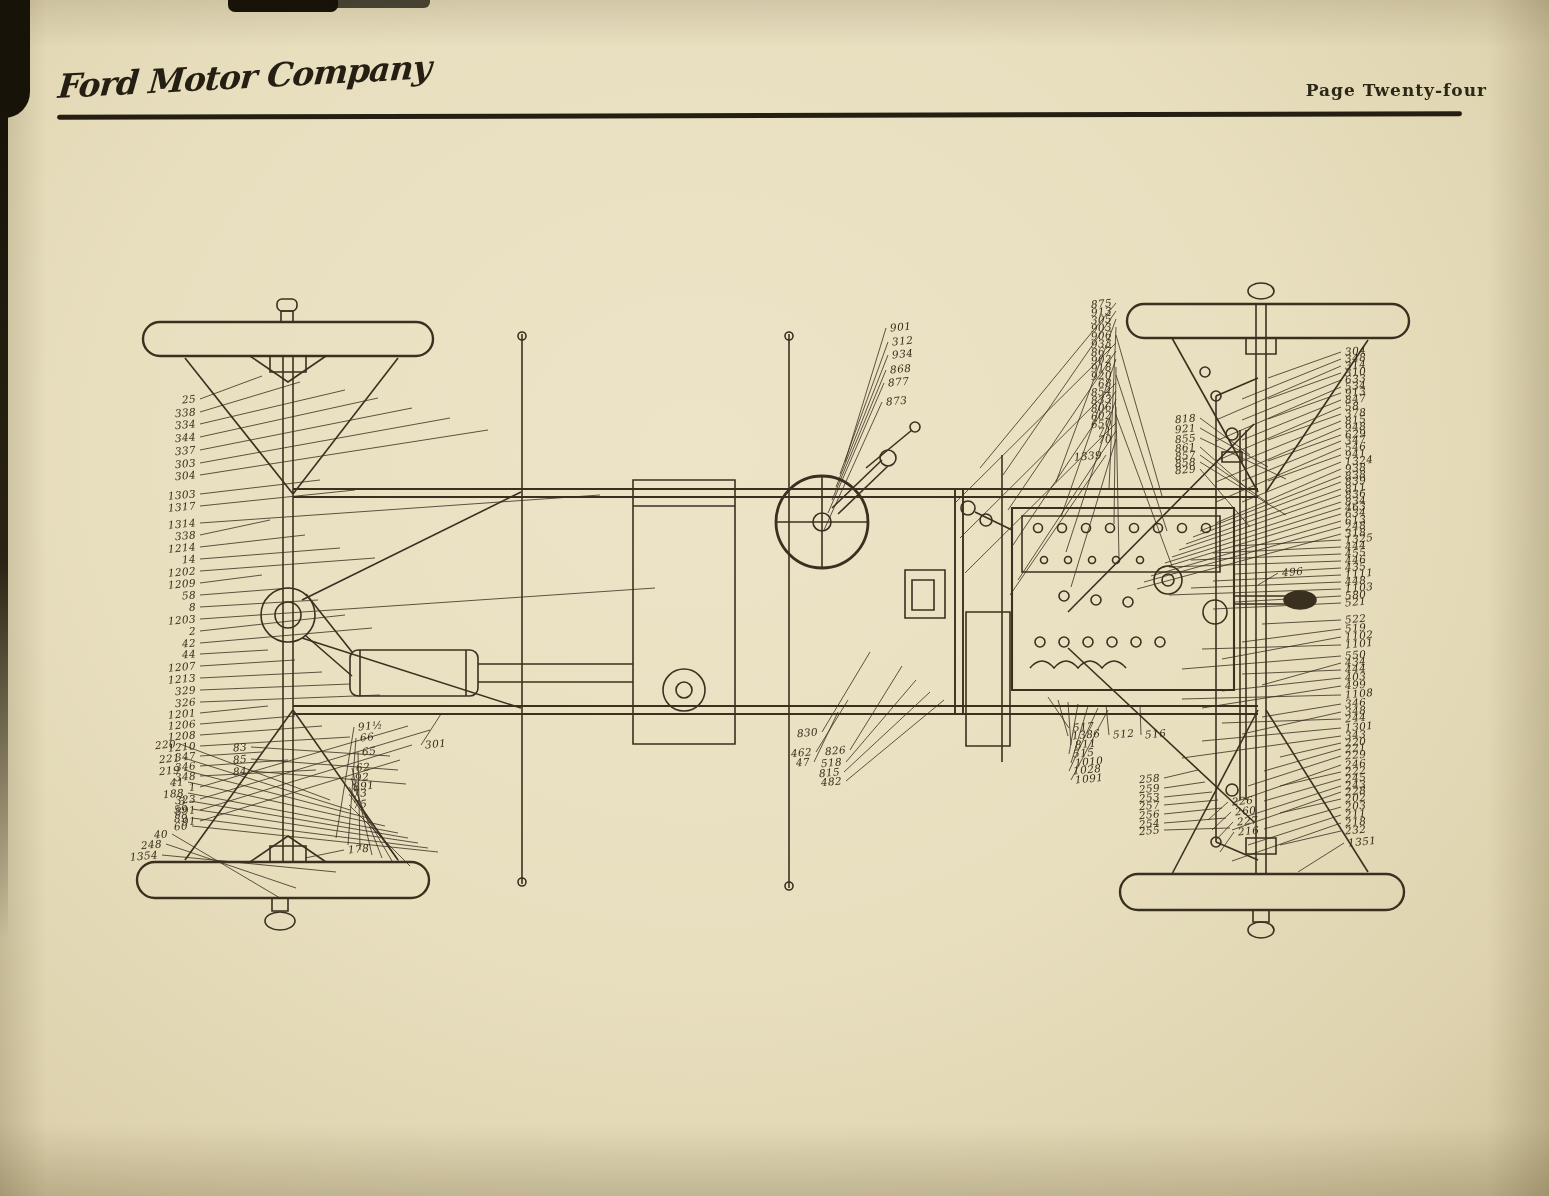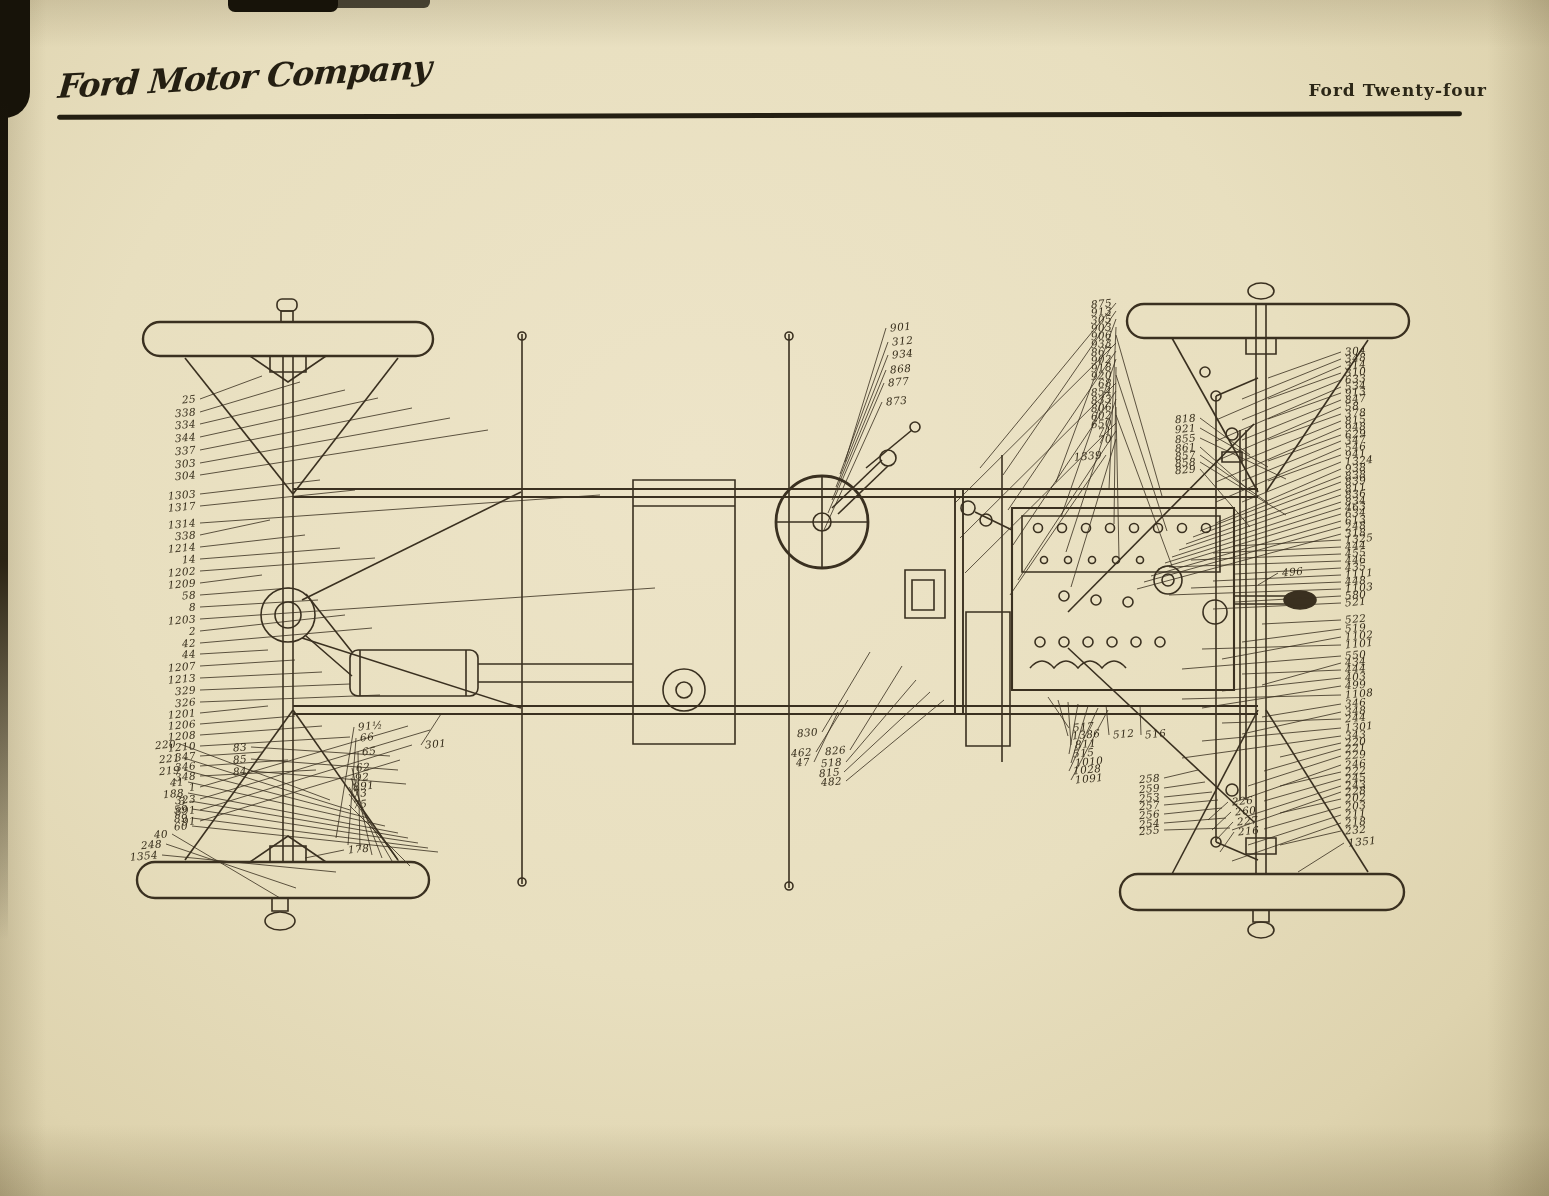--- a/index.html
+++ b/index.html
@@ -37,21 +37,21 @@
 
 <div class="page">
 
   <div class="vignette"></div>
   <div class="blob-topleft"></div>
   <div class="edge-left"></div>
   <div class="smudge-a"></div>
   <div class="smudge-b"></div>
 
   <div class="logo">Ford Motor Company</div>
-  <div class="pageno">Ford Twenty-four</div>
+  <div class="pageno">Page Twenty-four</div>
   <div class="rule"></div>
 
   <svg class="art" viewBox="0 0 1549 1196">
     <g stroke="#3a3020" fill="none" stroke-width="1.6">
 
       <g stroke-width="2.4">
         <rect x="143" y="322" width="290" height="34" rx="17"></rect>
         <rect x="137" y="862" width="292" height="36" rx="18"></rect>
         <rect x="1127" y="304" width="282" height="34" rx="17"></rect>
         <rect x="1120" y="874" width="284" height="36" rx="18"></rect>

